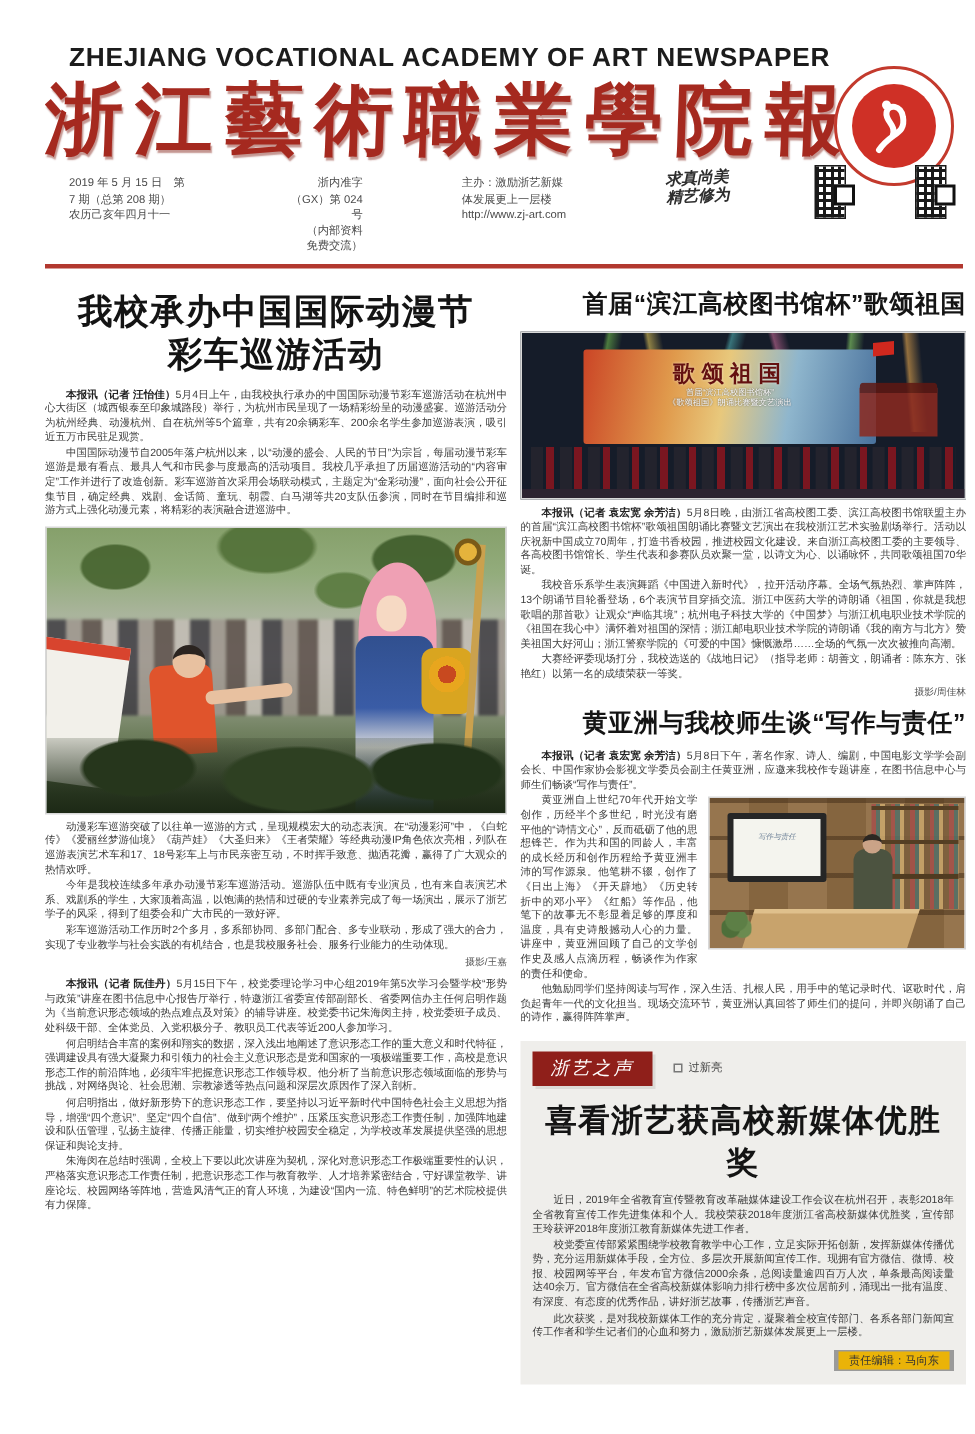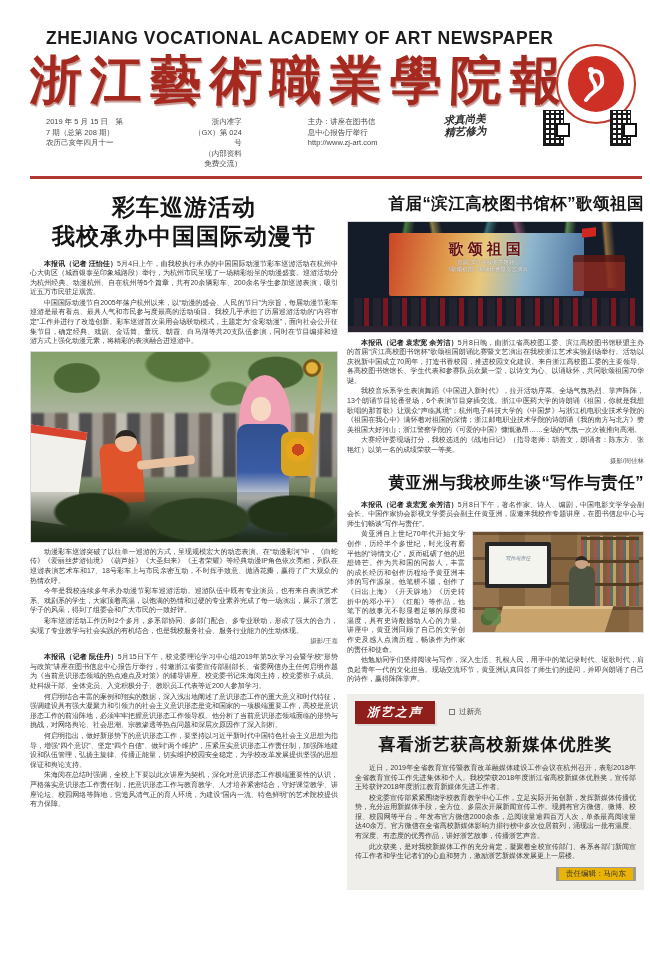--- a/index.html
+++ b/index.html
@@ -173,25 +173,25 @@
     background:#c8a36c; transform:skewX(-18deg); border-top:3px solid #dfc08c; }
   .wp-plant { position:absolute; left:8px; bottom:6px; width:20px; height:18px;
     background:radial-gradient(circle at 50% 30%, #5d7f46 0 7px, transparent 8px),
                radial-gradient(circle at 30% 60%, #4e6f3a 0 6px, transparent 7px),
                radial-gradient(circle at 70% 60%, #6b8b50 0 6px, transparent 7px); }
 
   
   .voice-section { background:#efeeeb; margin-top:9px; padding:7px 8px 9px; }
   .voice-head { display:flex; align-items:center; }
   .voice-tag { background:#8f1f1a; color:#fff; font-family:"DejaVu Serif", serif;
-    font-style:italic; font-weight:bold; font-size:12px; letter-spacing:2px;
+    font-style:italic; font-weight:normal; font-size:12px; letter-spacing:2px;
     padding:3px 12px; box-shadow:2px 2px 0 #dcdbd7; }
   .voice-author { font-size:7.5px; color:#444; margin-left:14px; display:flex; align-items:center; }
   .voice-author .sq { width:6px; height:6px; border:1px solid #777; margin-right:4px; display:inline-block; }
-  .award-headline { font-size:17px; font-weight:bold; color:#141414;
+  .award-headline { font-size:21px; font-weight:bold; color:#141414;
     text-align:center; letter-spacing:1px; margin:9px 0 7px; }
   .editor-box { float:right; border:1px solid #9a9a9a; border-left-width:3px; border-right-width:3px;
     padding:1px 7px; font-size:7.5px; color:#333; margin-top:5px; background:#eab308; }
   .clearfix::after { content:""; display:block; clear:both; }
 </style>
 </head>
 <body>
 
 <div class="masthead">
   <div class="eng-title">ZHEJIANG VOCATIONAL ACADEMY OF ART NEWSPAPER</div>
@@ -209,39 +209,39 @@
   <div class="dateline">
     <div class="dl-group">
       <div>2019 年 5 月 15 日　第 7 期（总第 208 期）</div>
       <div>农历己亥年四月十一</div>
     </div>
     <div class="dl-group dl-center">
       <div>浙内准字（GX）第 024 号</div>
       <div>（内部资料　免费交流）</div>
     </div>
     <div class="dl-group">
-      <div>主办：讲座在图书信息中心报告厅举行</div>
+      <div>主办：激励浙艺新媒体发展更上一层楼</div>
       <div>http://www.zj-art.com</div>
     </div>
     <div class="motto">
       <div>求真尚美</div>
       <div>精艺修为</div>
     </div>
     <div class="qr"></div>
     <div class="qr"></div>
   </div>
 </div>
 <div class="red-rule"></div>
 
 <div class="cols">
 
   <div class="col-left">
     <div class="headline-xl">
+      <div>我校承办中国国际动漫节</div>
       <div>彩车巡游活动</div>
-      <div>我校承办中国国际动漫节</div>
     </div>
 
     <p class="body"><span class="lead">本报讯（记者 汪怡佳）</span><span>5月4日上午，由我校执行承办的中国国际动漫节彩车巡游活动在杭州中心大街区（城西银泰至印象城路段）举行，为杭州市民呈现了一场精彩纷呈的动漫盛宴。巡游活动分为杭州经典、动漫杭州、自在杭州等5个篇章，共有20余辆彩车、200余名学生参加巡游表演，吸引近五万市民驻足观赏。</span></p>
     <p class="body">中国国际动漫节自2005年落户杭州以来，以“动漫的盛会、人民的节日”为宗旨，每届动漫节彩车巡游是最有看点、最具人气和市民参与度最高的活动项目。我校几乎承担了历届巡游活动的“内容审定”工作并进行了改造创新。彩车巡游首次采用会场联动模式，主题定为“金彩动漫”，面向社会公开征集节目，确定经典、戏剧、金话筒、童玩、朝霞、白马湖等共20支队伍参演，同时在节目编排和巡游方式上强化动漫元素，将精彩的表演融合进巡游中。</p>
 
     <div class="photo parade">
       <div class="pp-foliage"></div>
       <div class="pp-crowd"></div>
       <div class="pp-banner"></div>
       <div class="pp-boy"></div>

